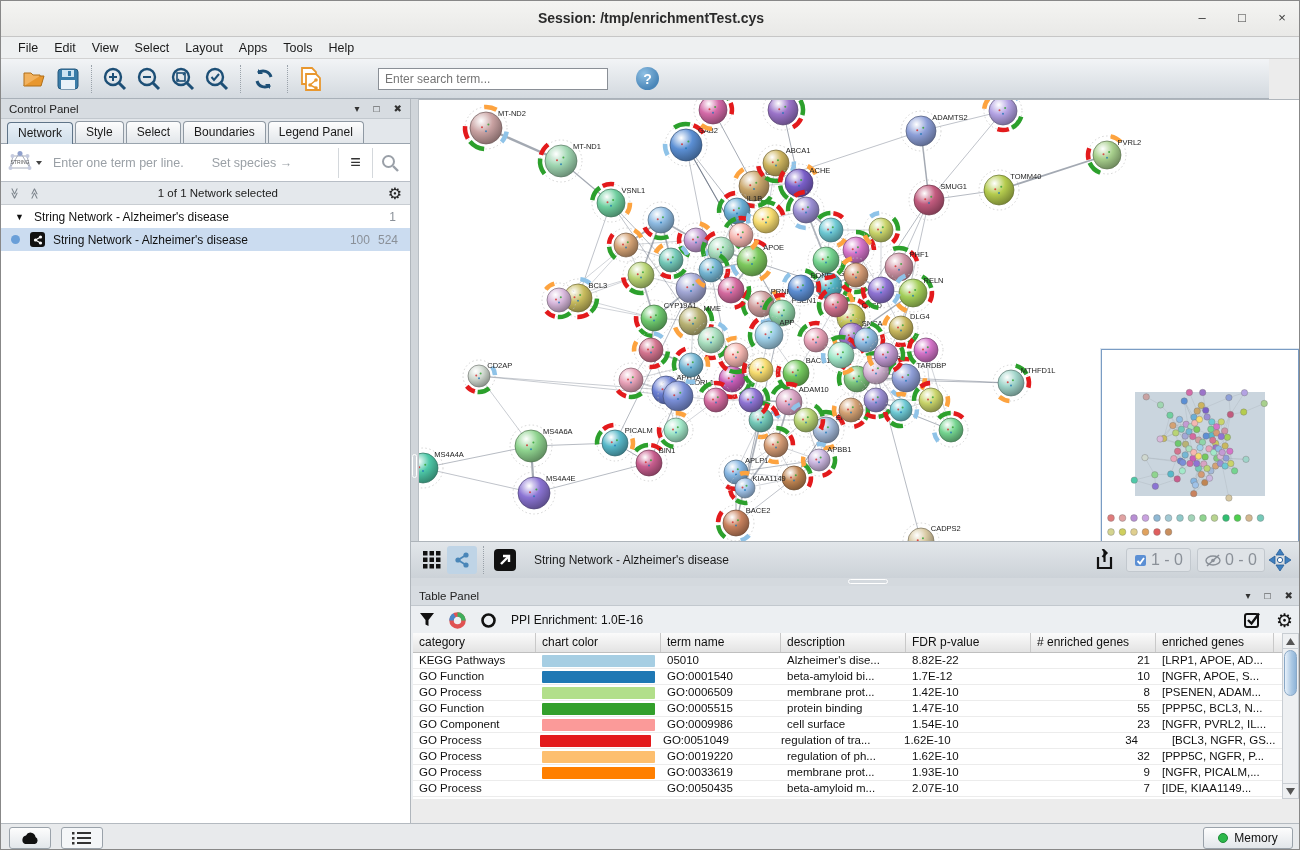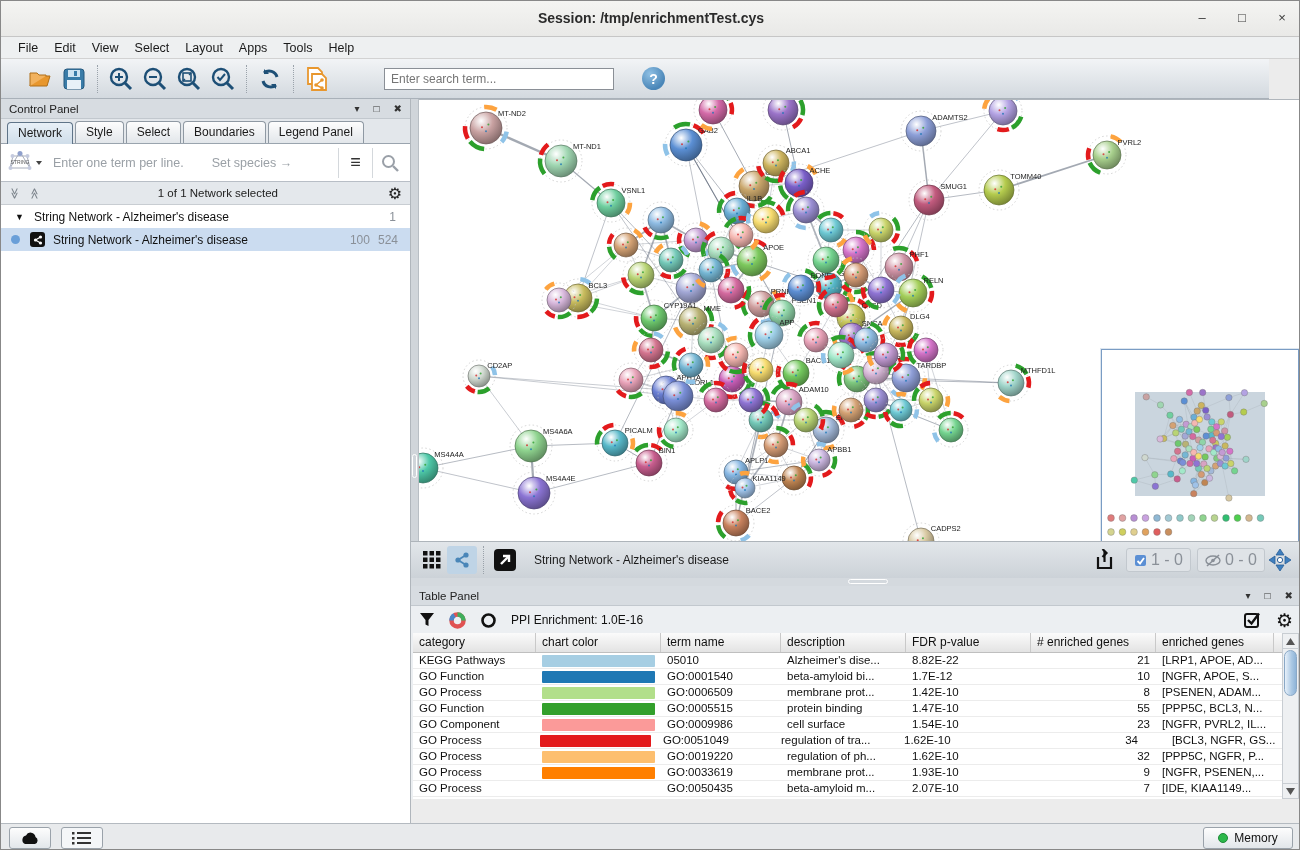--- a/index.html
+++ b/index.html
@@ -7,21 +7,21 @@
   .win{position:relative;width:1300px;height:850px;background:#ececec;overflow:hidden;border:1px solid #888;}
   
   .titlebar{position:absolute;left:0;top:0;width:1300px;height:36px;background:linear-gradient(#f4f4f2,#e9e9e7);border-bottom:1px solid #c6c6c6;}
   .titlebar .title{position:absolute;left:0;right:0;top:9px;text-align:center;font-size:14px;font-weight:bold;color:#2b2b2b;}
   .winbtns{position:absolute;right:10px;top:7px;display:flex;gap:22px;color:#3a3a3a;}
   .winbtn{width:18px;height:20px;text-align:center;font-size:13px;line-height:20px;cursor:default;}
   
   .menubar{position:absolute;left:0;top:36px;width:1300px;height:22px;background:#eef0f1;border-bottom:1px solid #d2d2d2;display:flex;align-items:center;padding-left:10px;gap:2px;}
   .menuitem{font-size:12.5px;color:#1a1a1a;padding:2px 7px;}
   
-  .toolbar{position:absolute;left:0;top:58px;width:1268px;height:40px;background:linear-gradient(#f2f4f6,#d3d9df);border-bottom:1px solid #a9b1b9;display:flex;align-items:center;padding-left:22px;}
+  .toolbar{position:absolute;left:0;top:58px;width:1268px;height:40px;background:linear-gradient(#f2f4f6,#d3d9df);border-bottom:1px solid #a9b1b9;display:flex;align-items:center;padding-left:16px;}
   .tbtn{width:34px;height:32px;display:flex;align-items:center;justify-content:center;}
   .tsep{width:1px;height:28px;border-left:1px dotted #9aa2aa;margin:0 6px;}
   .searchbox{width:230px;height:22px;border:1px solid #8a8f96;background:#fff;font-size:12px;padding:0 6px;color:#333;margin-left:50px;font-family:"Liberation Sans",sans-serif;}
   .helpbtn{width:23px;height:23px;border-radius:50%;background:radial-gradient(circle at 35% 30%,#8fc0e4,#4a86b8 70%);color:#fff;font-weight:bold;font-size:14px;display:flex;align-items:center;justify-content:center;margin-left:28px;}
   
   .cpanel{position:absolute;left:0;top:98px;width:410px;height:724px;background:#fff;border-right:1px solid #b0b6bc;}
   .phead{height:20px;background:#d7dce1;display:flex;align-items:center;font-size:11.5px;color:#222;padding:0 8px;border-bottom:1px solid #c2c8ce;}
   .phead .sp{flex:1;}
   .phicon{font-size:10px;color:#333;margin-left:14px;}
   .ctabs{height:25px;background:#e3e7eb;display:flex;align-items:flex-end;padding:2px 4px 0 6px;gap:2px;border-bottom:1px solid #9aa4ae;}
@@ -2303,21 +2303,21 @@
           </div>
           <div class="trow">
             <div class="td" style="width: 123px;">GO Process</div>
             <div class="td" style="width: 125px;">
               <div class="swatch" style="background: rgb(255, 127, 0);"></div>
             </div>
             <div class="td" style="width: 120px;">GO:0033619</div>
             <div class="td" style="width: 125px;">membrane prot...</div>
             <div class="td" style="width: 125px;">1.93E-10</div>
             <div class="td" style="width: 125px; text-align: right;">9</div>
-            <div class="td" style="width: 118px;">[NGFR, PSENEN,...</div>
+            <div class="td" style="width: 118px;">[NGFR, PICALM,...</div>
           </div>
           <div class="trow">
             <div class="td" style="width: 123px;">GO Process</div>
             <div class="td" style="width: 125px;"></div>
             <div class="td" style="width: 120px;">GO:0050435</div>
             <div class="td" style="width: 125px;">beta-amyloid m...</div>
             <div class="td" style="width: 125px;">2.07E-10</div>
             <div class="td" style="width: 125px; text-align: right;">7</div>
             <div class="td" style="width: 118px;">[IDE, KIAA1149...</div>
           </div>

